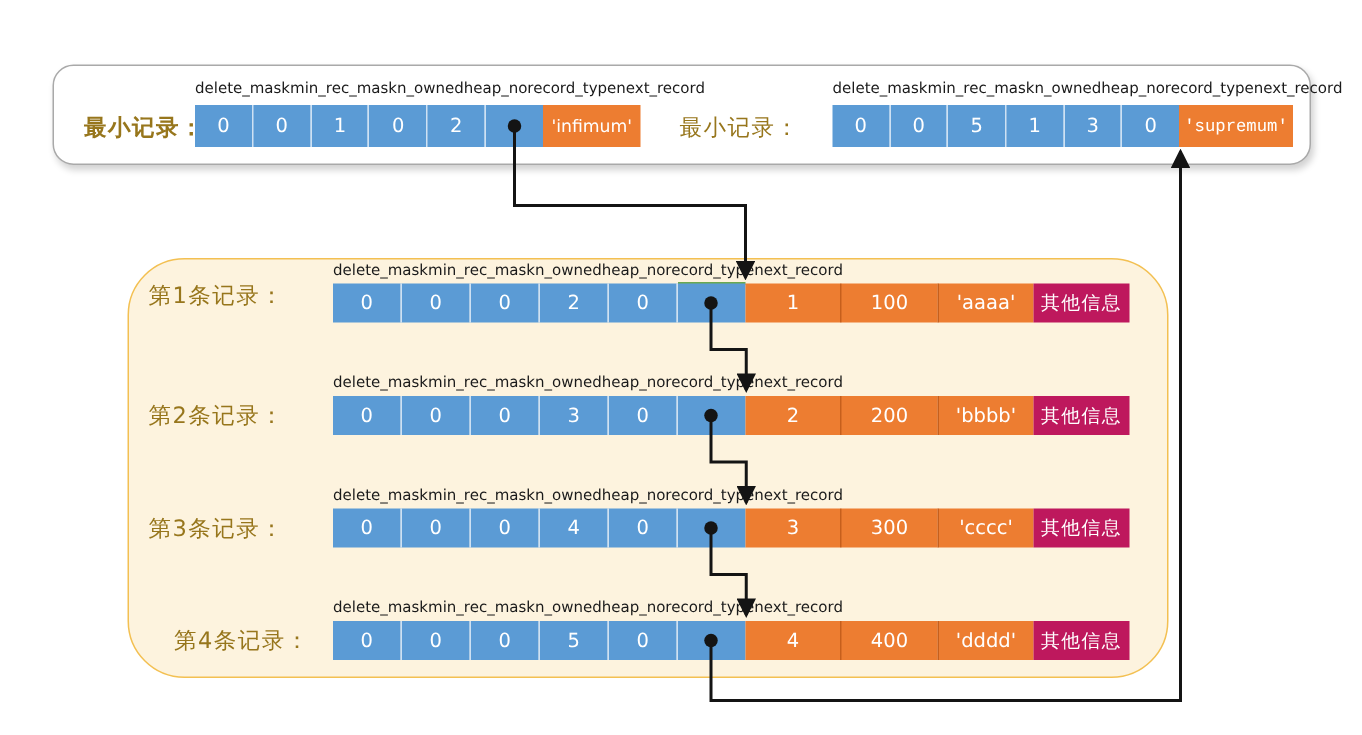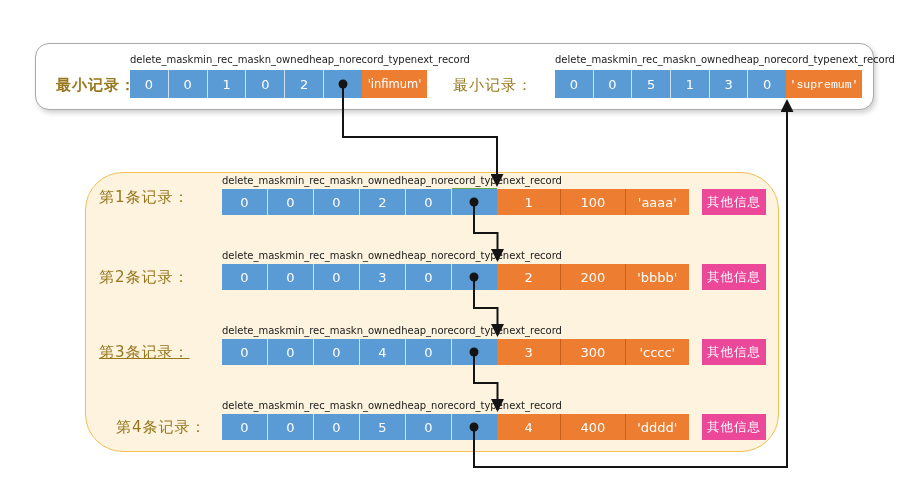--- a/index.html
+++ b/index.html
@@ -20,21 +20,21 @@
   .bar{position:absolute;display:flex;}
   .cell{flex:1 1 0;display:flex;align-items:center;justify-content:center;
         color:#fff;font-size:13px;}
   .cell.blue{background:#5b9bd5;}
   .cell.blue + .cell.blue{border-left:1px solid rgba(255,255,255,.7);}
   .cell.orange{background:#ed7d31;}
   .cell.orange + .cell.orange{border-left:1px solid rgba(150,60,5,.45);}
   .tailcell{position:absolute;display:flex;align-items:center;justify-content:center;
         background:#ed7d31;color:#fff;font-size:11.5px;}
   .graycell{position:absolute;display:flex;align-items:center;justify-content:center;
-        background:#ec4899;color:#fff;font-size:12.5px;letter-spacing:1px;margin-left:13px;}
+        background:#be185d;color:#fff;font-size:12.5px;letter-spacing:1px;}
 
   .greenline{position:absolute;background:#6aa84f;height:2px;}
 
   svg.overlay{position:absolute;left:0;top:0;width:908px;height:490px;pointer-events:none;}
   svg.overlay polyline{fill:none;stroke:#141414;stroke-width:2;}
   svg.overlay circle{fill:#141414;}
 </style>
 </head>
 <body>
 
@@ -232,21 +232,21 @@
       </div>
     <div class="cell orange">
         <span>200</span>
       </div>
     <div class="cell orange">
         <span>'bbbb'</span>
       </div>
   </div>
   <div class="graycell" style="left:689px;top:264px;width:64px;height:26px;">其他信息</div>
 
-  <div class="zh-label" style="left:99px;top:343px;text-decoration:underline;">第3条记录：</div>
+  <div class="zh-label" style="left:99px;top:343px;">第3条记录：</div>
   <div class="hdr-row" style="left:222px;top:325px;width:275px;">
     <div class="hdr">
         <span>delete_mask</span>
       </div>
     <div class="hdr">
         <span>min_rec_mask</span>
       </div>
     <div class="hdr">
         <span>n_owned</span>
       </div>

